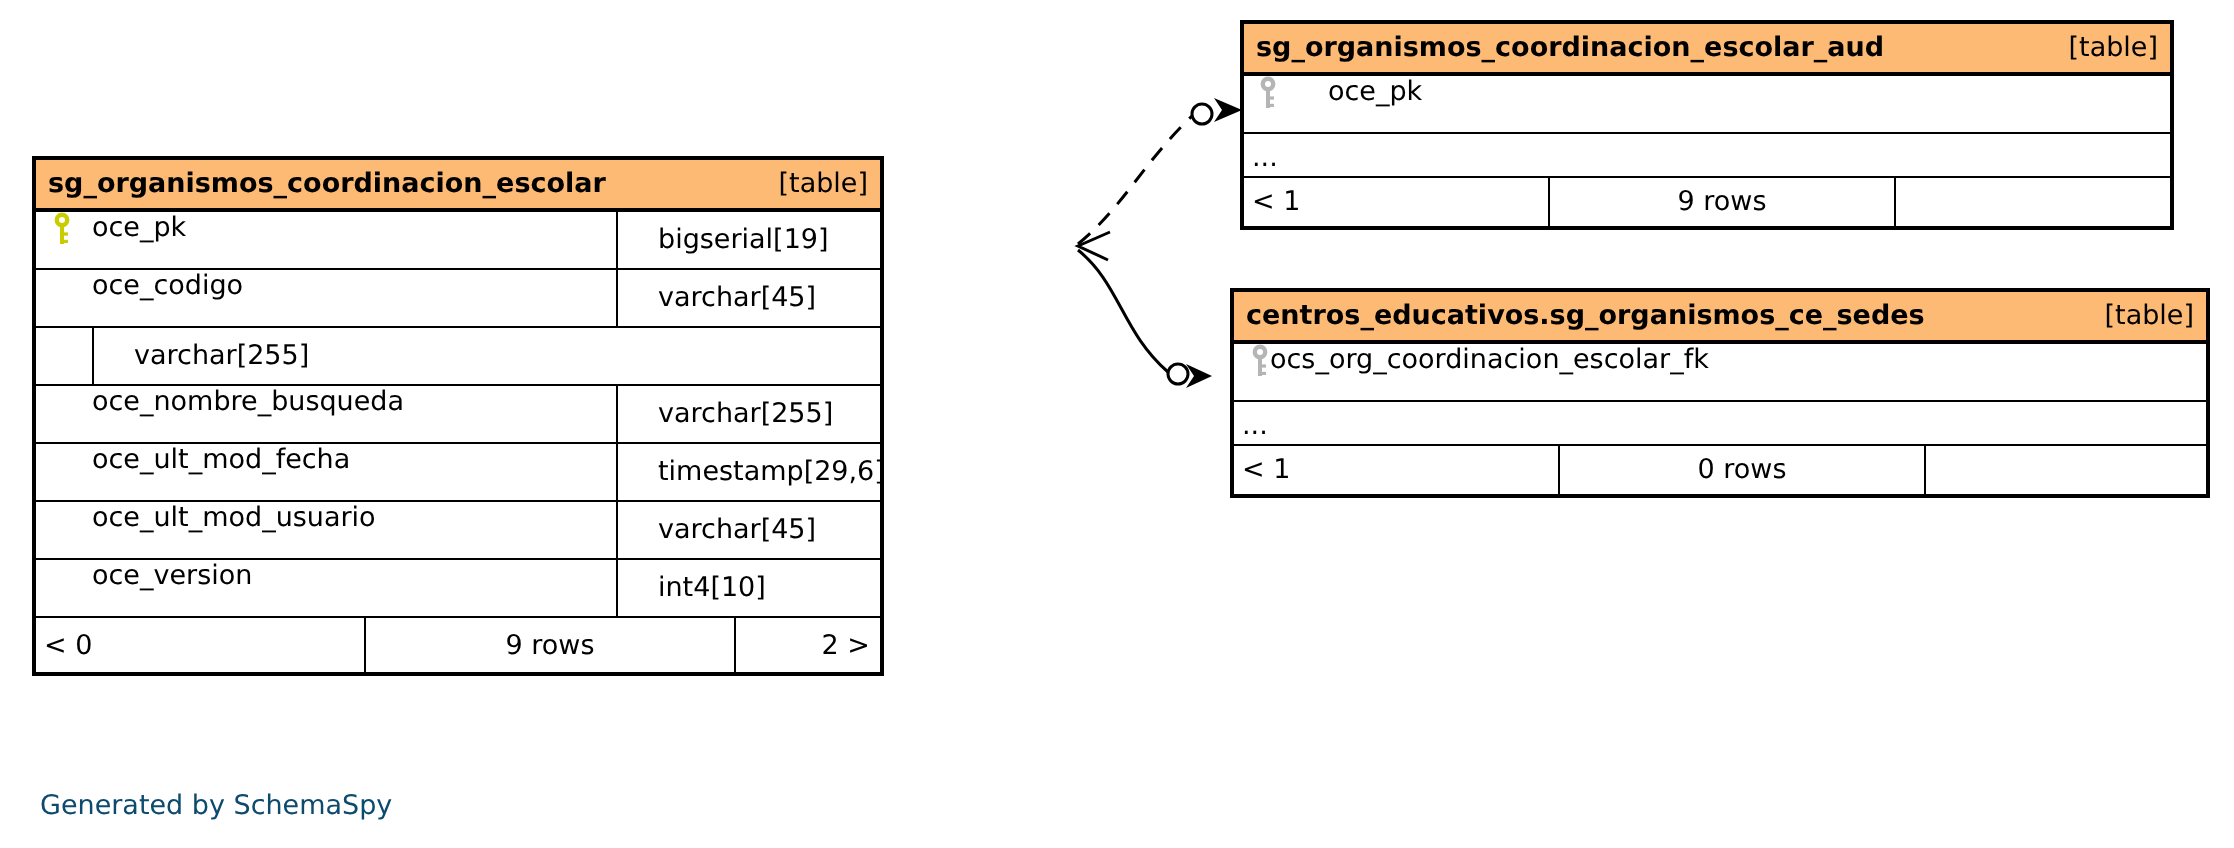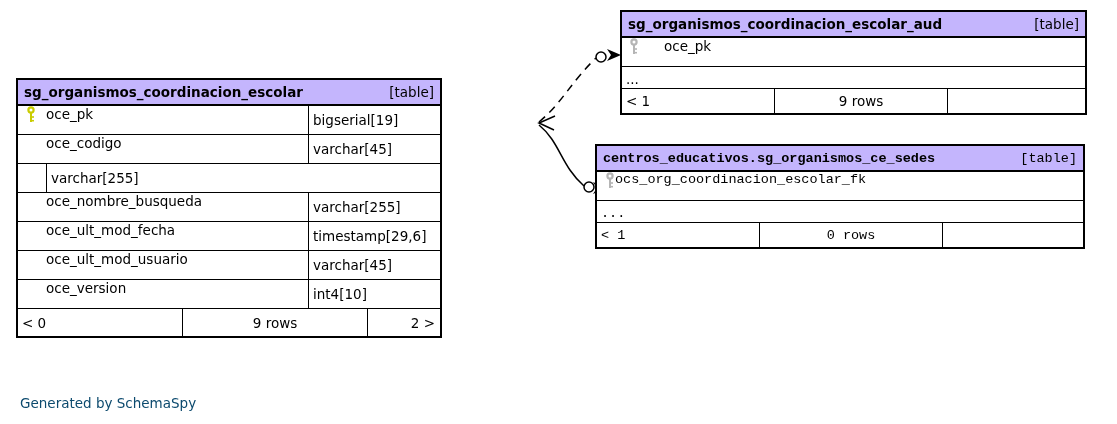--- a/index.html
+++ b/index.html
@@ -6,39 +6,39 @@
   .canvas{
     position:relative;width:1117px;height:424px;background:#ffffff;overflow:hidden;
     font-family:"DejaVu Sans","Liberation Sans",sans-serif;color:#000;
     font-size:13.5px;
   }
   .tbl{
     position:absolute;border:2px solid #000;background:#fff;box-sizing:border-box;
   }
   .tbl-header{
     display:flex;justify-content:space-between;align-items:center;
-    background:#c4b5fd;border-bottom:2px solid #000;
+    background:#fdba74;border-bottom:2px solid #000;
     padding:0 6px;height:24px;
   }
   .tbl-title{font-weight:bold;white-space:nowrap;}
   .tbl-tag{white-space:nowrap;}
   .row{
     display:flex;align-items:flex-start;height:28px;border-bottom:1px solid #000;
     box-sizing:content-box;white-space:nowrap;
   }
   .keycell{
     display:flex;align-items:center;box-sizing:border-box;flex:none;
   }
   .main-keycell{width:28px;padding-left:8px;}
   .aud-keycell{width:17px;padding-left:7px;}
   .sedes-keycell{width:18px;padding-left:8px;}
   .cname{flex:1;overflow:hidden;}
   .ctype{
     width:132px;flex:none;align-self:stretch;display:flex;align-items:center;
-    border-left:1px solid #000;padding-left:4px;box-sizing:border-box;
+    border-left:1px solid #000;padding-left:20px;box-sizing:border-box;
   }
   .ellipsis-row{
     height:21px;border-bottom:1px solid #000;display:flex;align-items:flex-end;
     padding-left:4px;line-height:17px;
   }
   .tbl-footer{display:flex;align-items:stretch;}
   .fcell{display:flex;align-items:center;box-sizing:border-box;}
   .fleft{padding-left:4px;border-right:1px solid #000;}
   .fcenter{justify-content:center;border-right:1px solid #000;}
   .fright{flex:1;justify-content:flex-end;padding-right:5px;}
@@ -147,21 +147,21 @@
 
     <div class="ellipsis-row">...</div>
 
     <div class="tbl-footer side-footer aud-footer">
       <span class="fcell fleft">&lt; 1</span>
       <span class="fcell fcenter">9 rows</span>
       <span class="fcell fright"></span>
     </div>
   </div>
 
-  <div class="tbl" style="left:595px;top:144px;width:490px;font-family:Liberation Mono, monospace;">
+  <div class="tbl" style="left:615px;top:144px;width:490px;">
     <div class="tbl-header">
       <span class="tbl-title">centros_educativos.sg_organismos_ce_sedes</span>
       <span class="tbl-tag">[table]</span>
     </div>
 
     <div class="row">
       <span class="keycell sedes-keycell">
         <svg class="key-icon" width="10" height="17" viewBox="0 0 10 17">
           <circle cx="5" cy="4" r="2.6" fill="none" stroke="#b5b5b5" stroke-width="2.2"></circle>
           <line x1="5" y1="6.5" x2="5" y2="16" stroke="#b5b5b5" stroke-width="2"></line>

